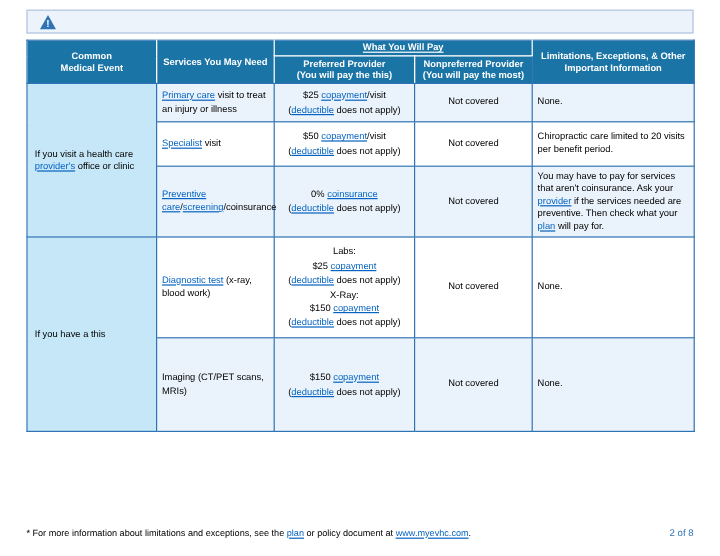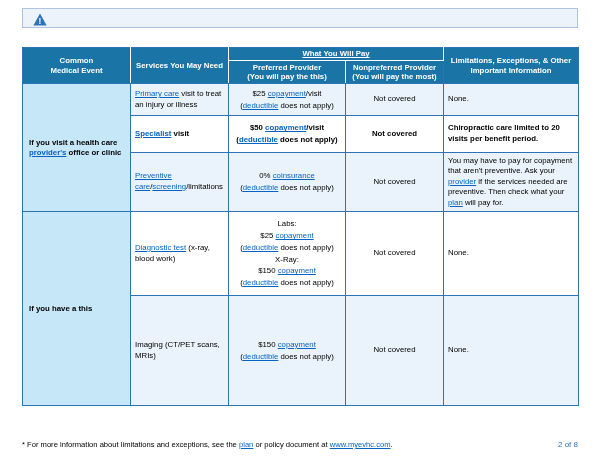--- a/index.html
+++ b/index.html
@@ -10,39 +10,39 @@
   }
   
   .banner {
     position:absolute; left:22px; top:8px; width:556px; height:20px;
     background:#EDF3FB; border:1px solid #AFC3DF;
     display:flex; align-items:center; padding-left:10px;
   }
   .banner .icon-wrap { width:14px; height:13px; margin-right:18px; flex:0 0 auto; }
   .banner-text { font-size:8px; color:#000; line-height:1.1; }
   
-  .tbl-wrap { position:absolute; left:22px; top:47px; width:556px; }
+  .tbl-wrap { position:absolute; left:22px; top:33px; width:556px; }
   table { border-collapse:collapse; table-layout:fixed; width:556px; }
   th {
     background:#1A74A6; color:#ffffff; font-weight:bold; text-align:center;
     vertical-align:middle; font-size:7.8px; line-height:1.2; padding:1px 2px;
     border:1px solid #2E74B5;
   }
   th.sep-r { border-right-color:#ffffff; }
   th.sep-b { border-bottom-color:#ffffff;text-decoration:underline; }
   td {
     border:1px solid #2E74B5; vertical-align:middle; color:#000;
     font-size:7.8px; line-height:1.35; padding:2px 4px; background:#ffffff;
   }
   tr.hdr1 { height:13px; }
   tr.hdr2 { height:23px; }
-  tr.r1 { height:32px; } tr.r2 { height:37px;font-weight:bold; } tr.r3 { height:59px; }
-  tr.r4 { height:84px; } tr.r5 { height:110px;margin-top:35px; }
+  tr.r1 { height:32px; } tr.r2 { height:37px; } tr.r3 { height:59px; }
+  tr.r4 { height:84px; } tr.r5 { height:78px;margin-top:35px; }
   td.group {
-    background:#C6E7F8; font-weight:bold; text-align:left; padding:2px 6px;
+    background:#C6E7F8; font-weight:normal; text-align:left; padding:2px 6px;
     line-height:1.25;
   }
   tr.odd td.data { background:#EAF3FB; }
   td.center { text-align:center; }
   td.cell-preferred { line-height:1.5; }
   .lnk { color:#0563C1; text-decoration:underline; cursor:pointer; }
   .lnk.b { font-weight:bold; }
   
   .footer {
     position:absolute; left:22px; right:22px; top:440px;
@@ -93,24 +93,24 @@
         <td class="data center">Not covered</td>
         <td class="data"><span>None.</span></td>
       </tr>
       <tr class="r2">
         <td class="data"><a class="lnk">Specialist</a><span> visit</span></td>
         <td class="data center cell-preferred"><span>$50 </span><a class="lnk">copayment</a><span>/visit</span><br><span>(</span><a class="lnk">deductible</a><span> does not apply)</span></td>
         <td class="data center">Not covered</td>
         <td class="data"><span>Chiropractic care limited to 20 visits per benefit period.</span></td>
       </tr>
       <tr class="r3 odd">
-        <td class="data"><a class="lnk">Preventive care</a><span>/</span><a class="lnk">screening</a><span>/limitations</span></td>
+        <td class="data"><a class="lnk">Preventive care</a><span>/</span><a class="lnk">screening</a><span>/coinsurance</span></td>
         <td class="data center cell-preferred"><span>0% </span><a class="lnk">coinsurance</a><br><span>(</span><a class="lnk">deductible</a><span> does not apply)</span></td>
         <td class="data center">Not covered</td>
-        <td class="data"><span>You may have to pay for copayment that aren't preventive. Ask your </span><a class="lnk">provider</a><span> if the services needed are preventive. Then check what your </span><a class="lnk">plan</a><span> will pay for.</span></td>
+        <td class="data"><span>You may have to pay for services that aren't coinsurance. Ask your </span><a class="lnk">provider</a><span> if the services needed are preventive. Then check what your </span><a class="lnk">plan</a><span> will pay for.</span></td>
       </tr>
       <tr class="r4">
         <td rowspan="2" class="group"><span>If you have a this</span></td>
         <td class="data"><a class="lnk">Diagnostic test</a><span> (x-ray, blood work)</span></td>
         <td class="data center cell-preferred"><span>Labs:</span><br><span>$25 </span><a class="lnk">copayment</a><br><span>(</span><a class="lnk">deductible</a><span> does not apply)</span><br><span>X-Ray:</span><br><span>$150 </span><a class="lnk">copayment</a><br><span>(</span><a class="lnk">deductible</a><span> does not apply)</span></td>
         <td class="data center">Not covered</td>
         <td class="data"><span>None.</span></td>
       </tr>
       <tr class="r5 odd">
         <td class="data"><span>Imaging (CT/PET scans, MRIs)</span></td>

